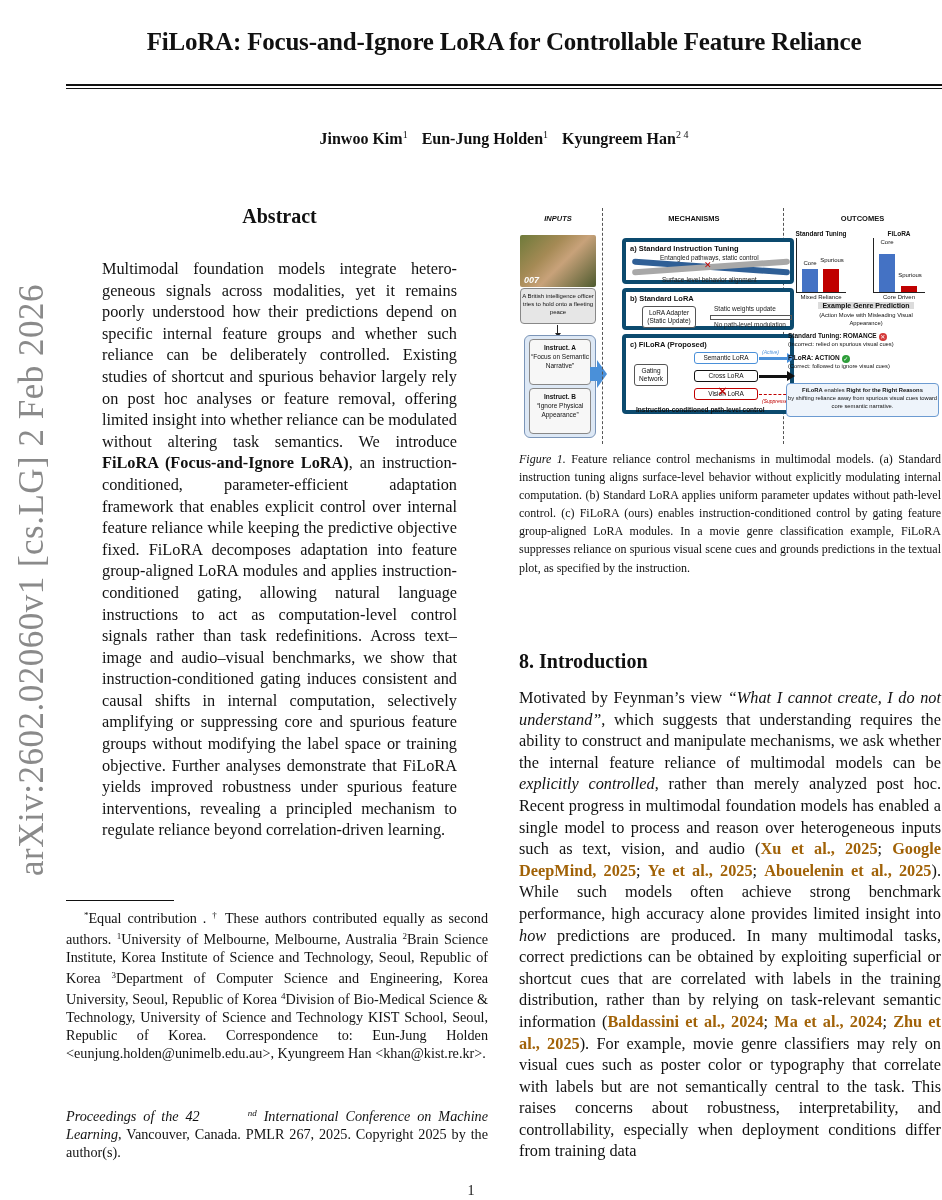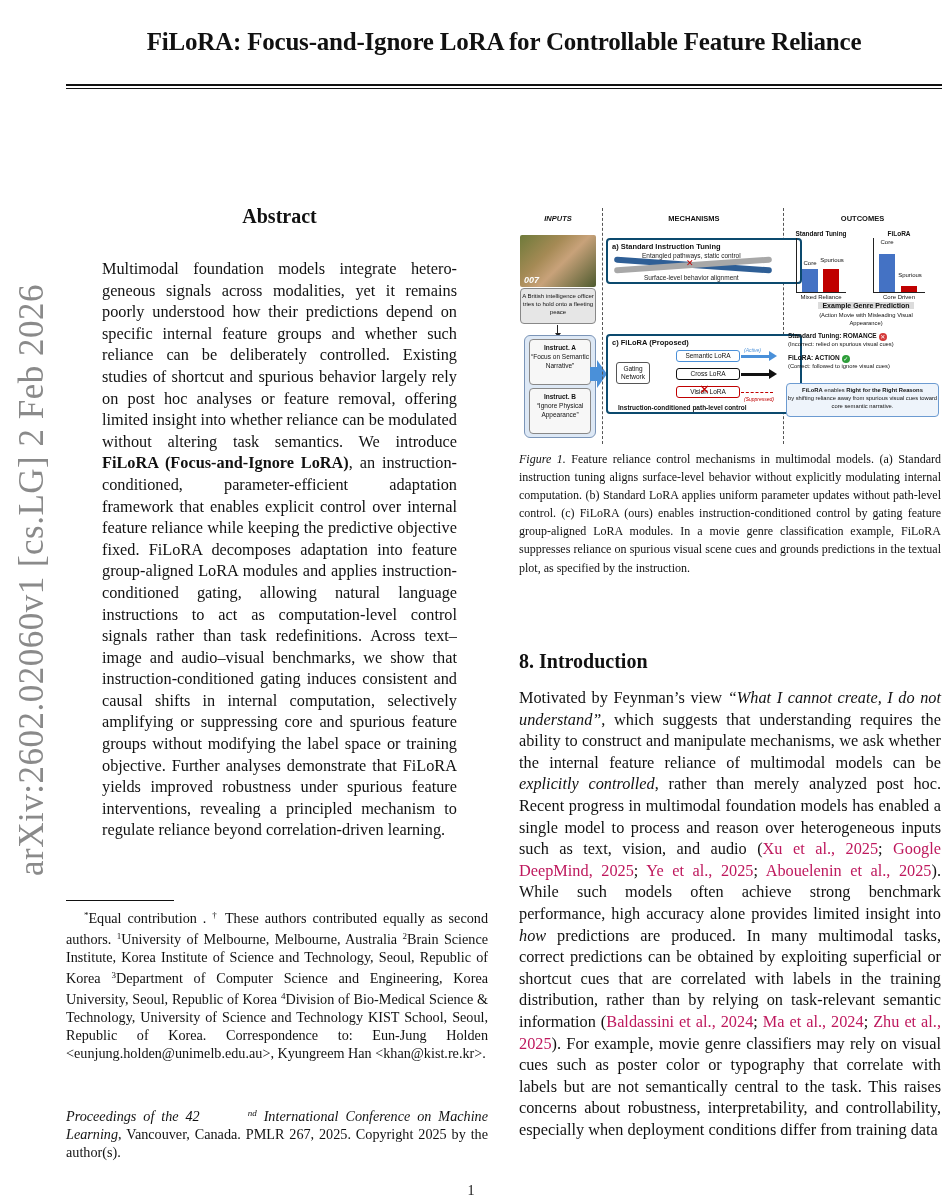--- a/index.html
+++ b/index.html
@@ -57,21 +57,21 @@
   .down-arrow { position: absolute; left: 39px; top: 117px; width: 1px; height: 9px; background: #222; }
   .down-arrow::after { content: ""; position: absolute; left: -2.5px; bottom: -3px; border-left: 3px solid transparent; border-right: 3px solid transparent; border-top: 4px solid #222; }
   .instr-wrap { position: absolute; left: 6px; top: 127px; width: 72px; height: 103px; background: #dde8f5; border: 1.5px solid #7b95b8; border-radius: 6px; }
   .instr { position: absolute; left: 4px; width: 62px; height: 46px; background: #f7f7f7; border: 1px solid #888; border-radius: 4px;
            font-size: 6.5px; line-height: 9px; text-align: center; padding-top: 3px; }
   .instr b { display: block; }
   .big-arrow { position: absolute; left: 79px; top: 152px; width: 0; height: 0;
                border-top: 14px solid transparent; border-bottom: 14px solid transparent; border-left: 10px solid #4a90d9; }
   .big-arrow-body { position: absolute; left: 72px; top: 159px; width: 8px; height: 14px; background: #4a90d9; }
 
-  .mech-box { position: absolute; left: 88px; width: 196px; background: #fff; border: 2px solid #0c4a6e; border-radius: 4px; }
+  .mech-box { position: absolute; left: 104px; width: 172px; background: #fff; border: 4px solid #0c4a6e; border-radius: 4px; }
   .mech-title { position: absolute; left: 4px; top: 2px; font-weight: bold; font-size: 7.5px; }
   .mech-text { position: absolute; font-size: 6.5px; color: #222; white-space: nowrap; }
   .ribbon { position: absolute; height: 6px; border-radius: 3px; }
   .gate-box { position: absolute; border: 1px solid #555; border-radius: 3px; font-size: 6.5px; text-align: center; line-height: 8px; background: #fff; }
   .path-line { position: absolute; height: 3px; }
   .path-arrow { position: absolute; width: 0; height: 0; border-top: 5px solid transparent; border-bottom: 5px solid transparent; }
   .tag { position: absolute; font-size: 5px; font-style: italic; }
 
   .out-title { position: absolute; font-weight: bold; font-size: 6.5px; text-align: center; }
   .axis-v { position: absolute; width: 1px; background: #222; }
@@ -80,34 +80,39 @@
   .bar-label { position: absolute; font-size: 6px; text-align: center; white-space: nowrap; }
   .pred-head { position: absolute; left: 300px; top: 94px; width: 96px; text-align: center; font-weight: bold; font-size: 7px; background: #dcdcdc; }
   .pred-text { position: absolute; font-size: 5.8px; line-height: 7.5px; white-space: nowrap; }
   .badge { display: inline-block; width: 8px; height: 8px; border-radius: 50%; color: #fff; font-size: 6px; line-height: 8px; text-align: center; vertical-align: -1px; margin-left: 2px; }
   .callout { position: absolute; left: 268px; top: 175px; width: 153px; height: 34px; background: #eef4fb; border: 1.5px solid #6c9bd1; border-radius: 4px;
              font-size: 5.8px; line-height: 8px; text-align: center; padding-top: 2px; }
 
   .caption { position: absolute; left: 519px; top: 450px; width: 422px; font-size: 12px; line-height: 18.1px; text-align: justify; }
   .intro-head { position: absolute; left: 519px; top: 650px; font-weight: bold; font-size: 20px; }
   .intro-body { top: 687px; }
-  .cite { color: #be185d; }
+  .cite { color: #a16207; font-weight: bold; }
 </style>
 </head>
 <body>
 
 <div class="arxiv-stamp">
   <span>arXiv:2602.02060v1  [cs.LG]  2 Feb 2026</span>
 </div>
 
 <div class="title">FiLoRA: Focus-and-Ignore LoRA for Controllable Feature Reliance</div>
 <div class="rule-top"></div>
 <div class="rule-bottom"></div>
 
 <div class="authors">
+  <div>
+    <span class="auth"><span>Jinwoo Kim</span><sup>1</sup></span>
+    <span class="auth"><span>Eun-Jung Holden</span><sup>1</sup></span>
+    <span class="auth"><span>Kyungreem Han</span><sup>2 4</sup></span>
+  </div>
 </div>
 
 <div class="abstract-head">Abstract</div>
 <div class="col col-left abstract-body">
   <span>Multimodal foundation models integrate hetero­geneous signals across modalities, yet it remains poorly understood how their predictions depend on specific internal feature groups and whether such reliance can be deliberately controlled. Ex­isting studies of shortcut and spurious behavior largely rely on post hoc analyses or feature re­moval, offering limited insight into whether re­liance can be modulated without altering task semantics.  We introduce </span><b>FiLoRA (Focus-and-Ignore LoRA)</b><span>, an instruction-conditioned, parameter-efficient adaptation framework that en­ables explicit control over internal feature re­liance while keeping the predictive objective fixed. FiLoRA decomposes adaptation into fea­ture group-aligned LoRA modules and applies instruction-conditioned gating, allowing natu­ral language instructions to act as computation-level control signals rather than task redefinitions. Across text–image and audio–visual benchmarks, we show that instruction-conditioned gating in­duces consistent and causal shifts in internal com­putation, selectively amplifying or suppressing core and spurious feature groups without modi­fying the label space or training objective. Fur­ther analyses demonstrate that FiLoRA yields im­proved robustness under spurious feature interven­tions, revealing a principled mechanism to regu­late reliance beyond correlation-driven learning.</span>
 </div>
 
 <div class="fn-rule"></div>
 <div class="footnote">
   &nbsp;&nbsp;&nbsp;<sup>*</sup><span>Equal contribution . </span><sup>†</sup><span> These authors contributed equally as second authors. </span><sup>1</sup><span>University of Melbourne, Melbourne, Australia </span><sup>2</sup><span>Brain Science Institute, Korea Institute of Science and Technology, Seoul, Republic of Korea </span><sup>3</sup><span>Department of Computer Science and Engineering, Korea University, Seoul, Republic of Korea </span><sup>4</sup><span>Division of Bio-Medical Science &amp; Technology, University of Science and Technology KIST School, Seoul, Republic of Korea.  Correspondence to: Eun-Jung Holden &lt;eunjung.holden@unimelb.edu.au&gt;, Kyungreem Han &lt;khan@kist.re.kr&gt;.</span>
@@ -142,20 +147,27 @@
 
   <div class="mech-box" style="top:30px;height:46px;">
     <div class="mech-title">a) Standard Instruction Tuning</div>
     <div class="mech-text" style="left:34px;top:12px;">Entangled pathways, static control</div>
     <div class="ribbon" style="left:6px;top:22px;width:158px;background:#2f5f96;transform:rotate(4deg);"></div>
     <div class="ribbon" style="left:6px;top:22px;width:158px;background:#a8a8a8;transform:rotate(-4deg);"></div>
     <div class="mech-text" style="left:78px;top:18px;color:#c00000;font-weight:bold;font-size:9px;">✕</div>
     <div class="mech-text" style="left:36px;top:34px;">Surface-level behavior alignment</div>
   </div>
 
+  <div class="mech-box" style="top:80px;height:42px;">
+    <div class="mech-title">b) Standard LoRA</div>
+    <div class="gate-box" style="left:16px;top:14px;width:54px;height:22px;padding-top:2px;">LoRA Adapter (Static Update)</div>
+    <div class="mech-text" style="left:88px;top:13px;">Static weights update</div>
+    <div style="position:absolute;left:84px;top:23px;width:82px;height:5px;border:1px solid #555;"></div>
+    <div class="mech-text" style="left:88px;top:29px;">No path-level modulation</div>
+  </div>
 
   <div class="mech-box" style="top:126px;height:80px;">
     <div class="mech-title">c) FiLoRA (Proposed)</div>
     <div class="gate-box" style="left:8px;top:26px;width:34px;height:22px;padding-top:2px;">Gating Network</div>
     <div class="gate-box" style="left:68px;top:14px;width:64px;height:12px;border-color:#4a90d9;line-height:10px;">Semantic LoRA</div>
     <div class="path-line" style="left:133px;top:19px;width:28px;background:#4a90d9;"></div>
     <div class="path-arrow" style="left:161px;top:15px;border-left:8px solid #4a90d9;"></div>
     <div class="tag" style="left:136px;top:11px;color:#4a90d9;">(Active)</div>
     <div class="gate-box" style="left:68px;top:32px;width:64px;height:12px;border:1.5px solid #111;line-height:9px;">Cross LoRA</div>
     <div class="path-line" style="left:133px;top:37px;width:28px;background:#111;"></div>

